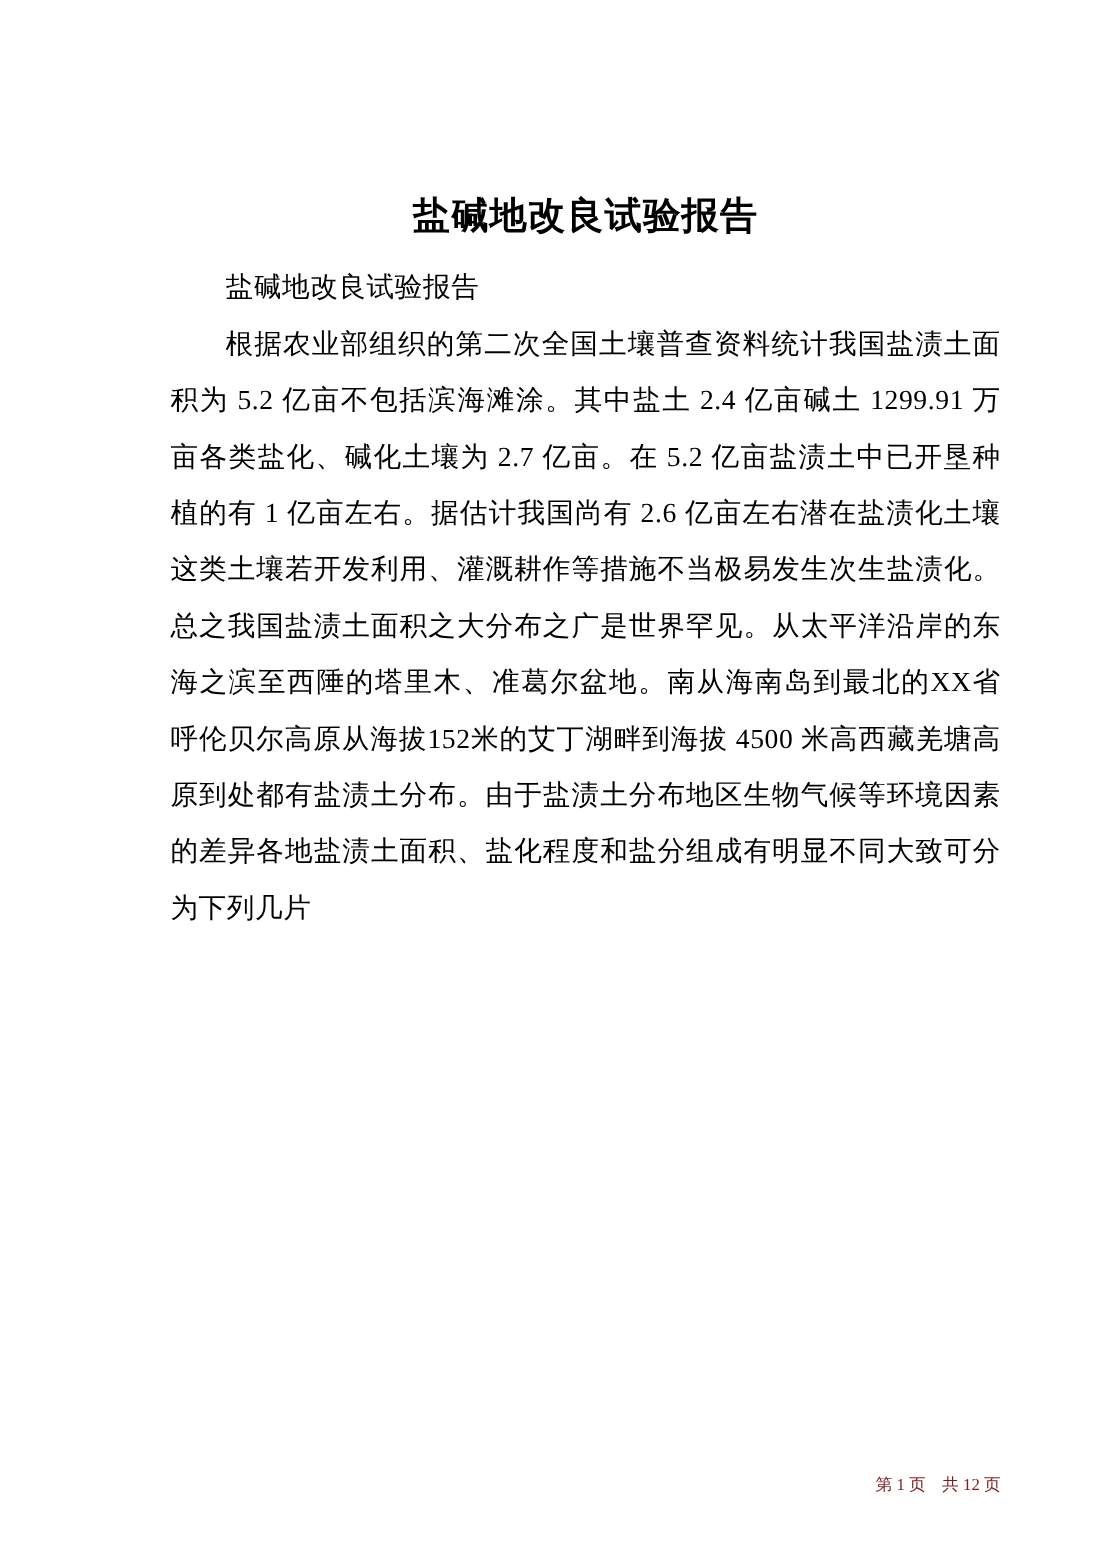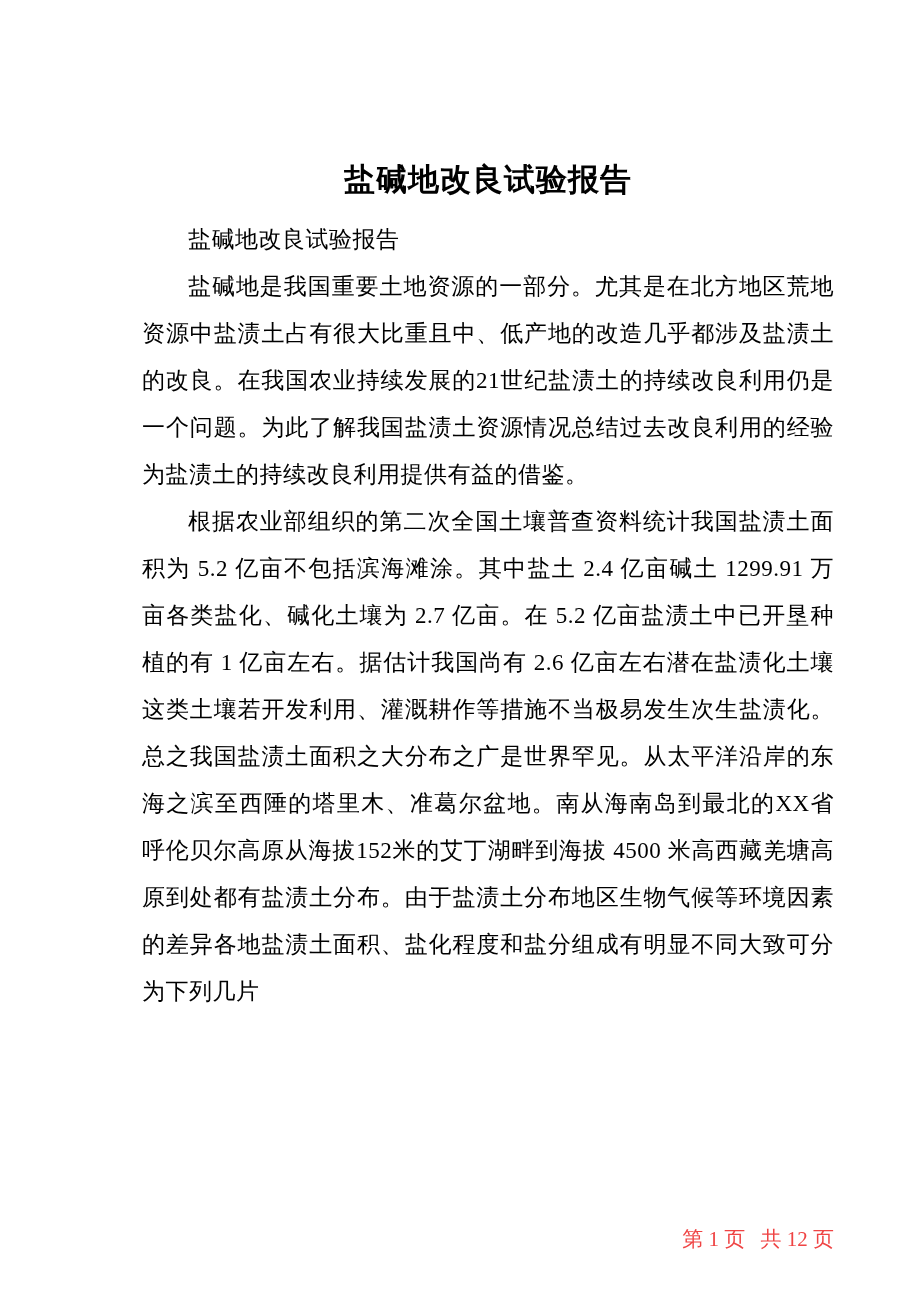--- a/index.html
+++ b/index.html
@@ -38,37 +38,36 @@
     line-height: 47px;
     text-align: justify;
     text-indent: 2em;
     letter-spacing: 0.5px;
     word-break: break-all;
   }
   .page-footer {
     position: absolute;
     right: 114px;
     bottom: 52px;
-    font-size: 21px;
+    font-size: 14px;
     line-height: 22px;
-    color: #ef4444;
+    color: #7f1d1d;
   }
   .page-footer span + span {
     margin-left: 10px;
   }
 </style>
 </head>
 <body>
 
 <div class="page">
   <div class="content">
     <h1 class="doc-title">盐碱地改良试验报告</h1>
     <div class="body-text">
       <p>盐碱地改良试验报告</p>
-      <p>盐碱地是我国重要土地资源的一部分。尤其是在北方地区荒地资源中盐渍土占有很大比重且中、低产地的改造几乎都涉及盐渍土的改良。在我国农业持续发展的21世纪盐渍土的持续改良利用仍是一个问题。为此了解我国盐渍土资源情况总结过去改良利用的经验为盐渍土的持续改良利用提供有益的借鉴。</p>
       <p>根据农业部组织的第二次全国土壤普查资料统计我国盐渍土面积为 5.2 亿亩不包括滨海滩涂。其中盐土 2.4 亿亩碱土 1299.91 万亩各类盐化、碱化土壤为 2.7 亿亩。在 5.2 亿亩盐渍土中已开垦种植的有 1 亿亩左右。据估计我国尚有 2.6 亿亩左右潜在盐渍化土壤这类土壤若开发利用、灌溉耕作等措施不当极易发生次生盐渍化。总之我国盐渍土面积之大分布之广是世界罕见。从太平洋沿岸的东海之滨至西陲的塔里木、准葛尔盆地。南从海南岛到最北的XX省呼伦贝尔高原从海拔152米的艾丁湖畔到海拔 4500 米高西藏羌塘高原到处都有盐渍土分布。由于盐渍土分布地区生物气候等环境因素的差异各地盐渍土面积、盐化程度和盐分组成有明显不同大致可分为下列几片</p>
     </div>
   </div>
   <div class="page-footer">
     <span>第 1 页</span>
     <span>共 12 页</span>
   </div>
 </div>
 
 </body></html>

